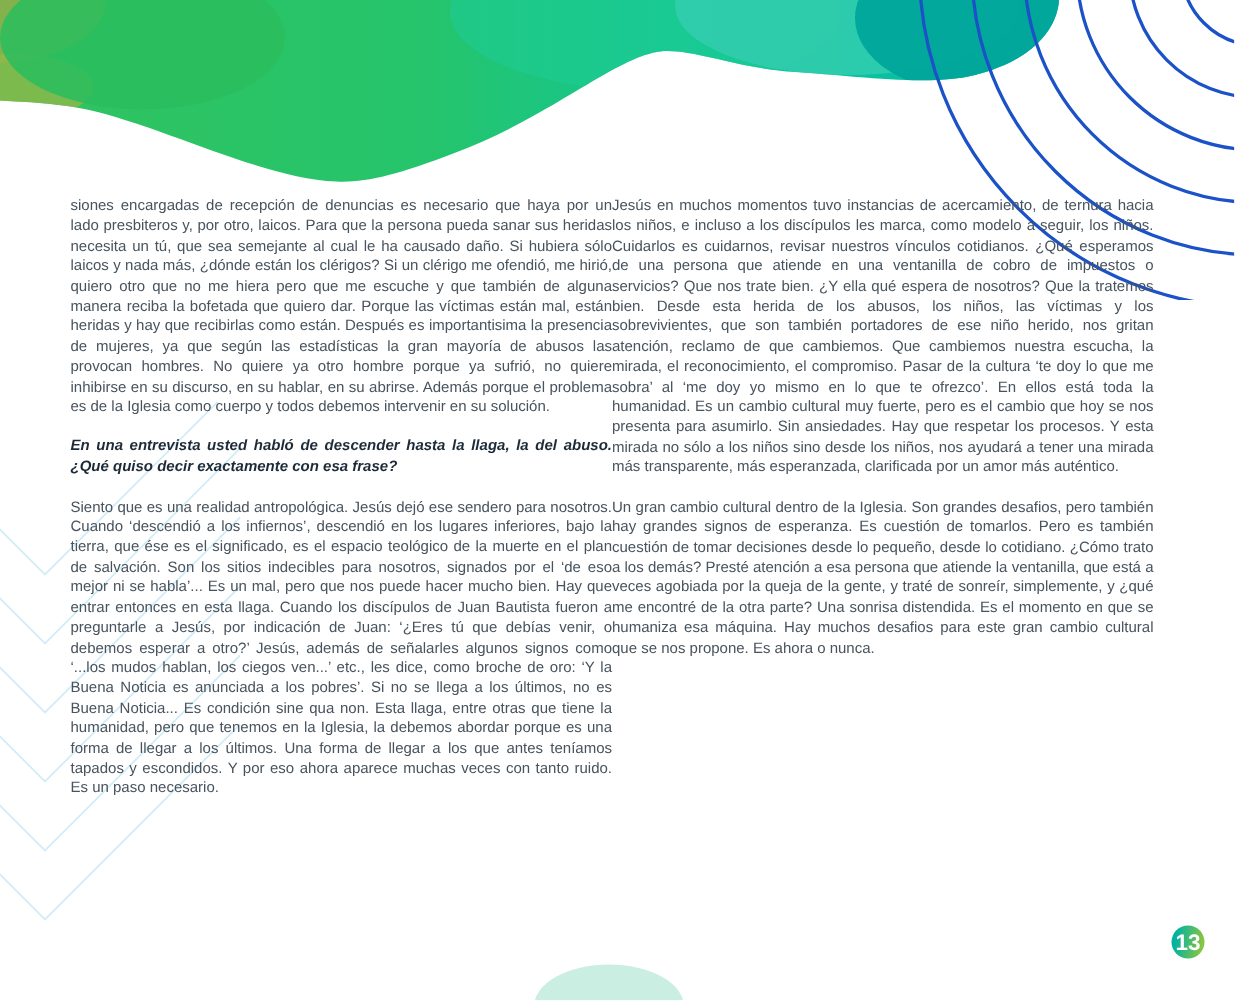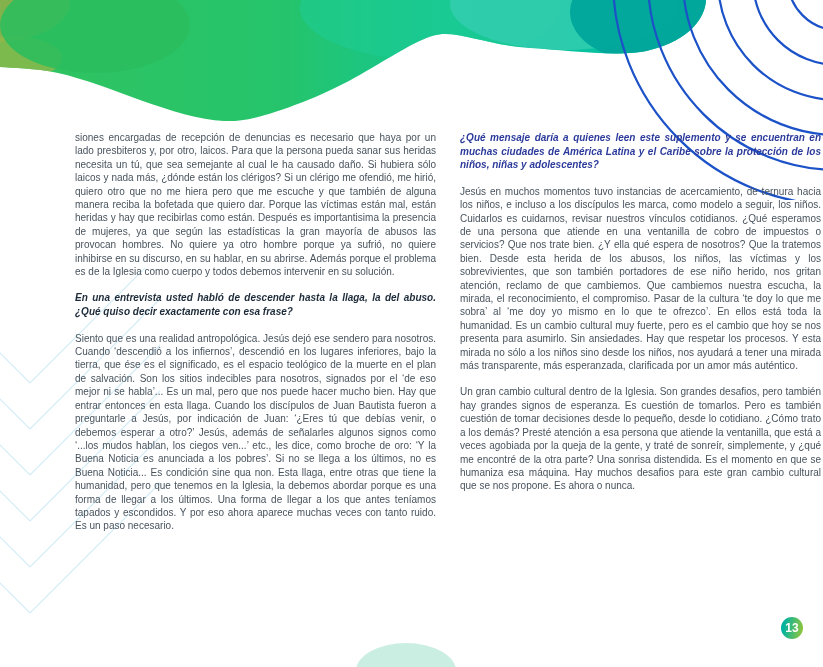--- a/index.html
+++ b/index.html
@@ -16,23 +16,21 @@
   #arc-pattern { top: 0; right: 0; }
   #chevron-pattern { top: 268px; left: 0; }
   #bottom-bump { bottom: 0; left: 356px; }
 
   .columns {
     position: absolute;
     left: 47px;
     top: 131px;
     width: 746px;
     display: flex;
-    gap: 24px;
     z-index: 2;
-    margin-left: 28px;
   }
   .col { width: 361px; flex: 0 0 361px; }
   .body-text {
     margin: 0 0 13px 0;
     font-size: 10px;
     line-height: 13.4px;
     color: #48535d;
     text-align: justify;
     text-justify: inter-word;
   }
@@ -50,21 +48,21 @@
 
   .page-badge {
     position: absolute;
     left: 781px;
     top: 617px;
     width: 22px;
     height: 22px;
     border-radius: 50%;
     background: linear-gradient(100deg, #00b2a2 15%, #8bc540 90%);
     color: #ffffff;
-    font-size: 12px;
+    font-size: 15px;
     font-weight: bold;
     display: flex;
     align-items: center;
     justify-content: center;
     z-index: 3;
   }
 </style>
 </head>
 <body>
 
@@ -120,21 +118,20 @@
     <ellipse cx="50" cy="30" rx="50" ry="28" fill="#cbeee2"></ellipse>
   </svg>
 
   <div class="columns">
     <div class="col">
       <p class="body-text">siones encargadas de recepción de denuncias es necesario que haya por un lado presbiteros y, por otro, laicos. Para que la persona pueda sanar sus heridas necesita un tú, que sea semejante al cual le ha causado daño. Si hubiera sólo laicos y nada más, ¿dónde están los clérigos? Si un clérigo me ofendió, me hirió, quiero otro que no me hiera pero que me escuche y que también de alguna manera reciba la bofetada que quiero dar. Porque las víctimas están mal, están heridas y hay que recibirlas como están. Después es importantisima la presencia de mujeres, ya que según las estadísticas la gran mayoría de abusos las provocan hombres. No quiere ya otro hombre porque ya sufrió, no quiere inhibirse en su discurso, en su hablar, en su abrirse. Además porque el problema es de la Iglesia como cuerpo y todos debemos intervenir en su solución.</p>
       <p class="question q-left">En una entrevista usted habló de descender hasta la llaga, la del abuso. ¿Qué quiso decir exactamente con esa frase?</p>
       <p class="body-text"><span>Siento que es una realidad antropológica. Jesús dejó ese sendero para nosotros. Cuando ‘descendió a los infiernos’, descendió en los lugares inferiores, bajo la tierra, que ése es el significado, es el espacio teológico de la muerte en el plan de salvación. Son los sitios indecibles para nosotros, signados por el ‘de eso mejor ni se habla’... Es un mal, pero que nos puede hacer mucho bien. Hay que entrar entonces en esta llaga. Cuando los discípulos de Juan Bautista fueron a preguntarle a Jesús, por indicación de Juan: ‘¿Eres tú que debías venir, o debemos esperar a otro?’ Jesús, además de señalarles algunos signos como ‘...los mudos hablan, los ciegos ven...’ etc., les dice, como broche de oro: ‘Y la Buena Noticia es anunciada a los pobres’. Si no se llega a los últimos, no es Buena Noticia... Es condición </span><span class="latin">sine qua non</span><span>. Esta llaga, entre otras que tiene la humanidad, pero que tenemos en la Iglesia, la debemos abordar porque es una forma de llegar a los últimos. Una forma de llegar a los que antes teníamos tapados y escondidos. Y por eso ahora aparece muchas veces con tanto ruido. Es un paso necesario.</span></p>
     </div>
     <div class="col">
-      <p class="question q-right">¿Qué mensaje daría a quienes leen este suplemento y se encuentran en muchas ciudades de América Latina y el Caribe sobre la protección de los niños, niñas y adolescentes?</p>
       <p class="body-text">Jesús en muchos momentos tuvo instancias de acercamiento, de ternura hacia los niños, e incluso a los discípulos les marca, como modelo a seguir, los niños. Cuidarlos es cuidarnos, revisar nuestros vínculos cotidianos. ¿Qué esperamos de una persona que atiende en una ventanilla de cobro de impuestos o servicios? Que nos trate bien. ¿Y ella qué espera de nosotros? Que la tratemos bien. Desde esta herida de los abusos, los niños, las víctimas y los sobrevivientes, que son también portadores de ese niño herido, nos gritan atención, reclamo de que cambiemos. Que cambiemos nuestra escucha, la mirada, el reconocimiento, el compromiso. Pasar de la cultura ‘te doy lo que me sobra’ al ‘me doy yo mismo en lo que te ofrezco’. En ellos está toda la humanidad. Es un cambio cultural muy fuerte, pero es el cambio que hoy se nos presenta para asumirlo. Sin ansiedades. Hay que respetar los procesos. Y esta mirada no sólo a los niños sino desde los niños, nos ayudará a tener una mirada más transparente, más esperanzada, clarificada por un amor más auténtico.</p>
       <p class="body-text">Un gran cambio cultural dentro de la Iglesia. Son grandes desafios, pero también hay grandes signos de esperanza. Es cuestión de tomarlos. Pero es también cuestión de tomar decisiones desde lo pequeño, desde lo cotidiano. ¿Cómo trato a los demás? Presté atención a esa persona que atiende la ventanilla, que está a veces agobiada por la queja de la gente, y traté de sonreír, simplemente, y ¿qué me encontré de la otra parte? Una sonrisa distendida. Es el momento en que se humaniza esa máquina. Hay muchos desafios para este gran cambio cultural que se nos propone. Es ahora o nunca.</p>
     </div>
   </div>
 
   <div class="page-badge">13</div>
 
 </div>
 
 </body></html>

